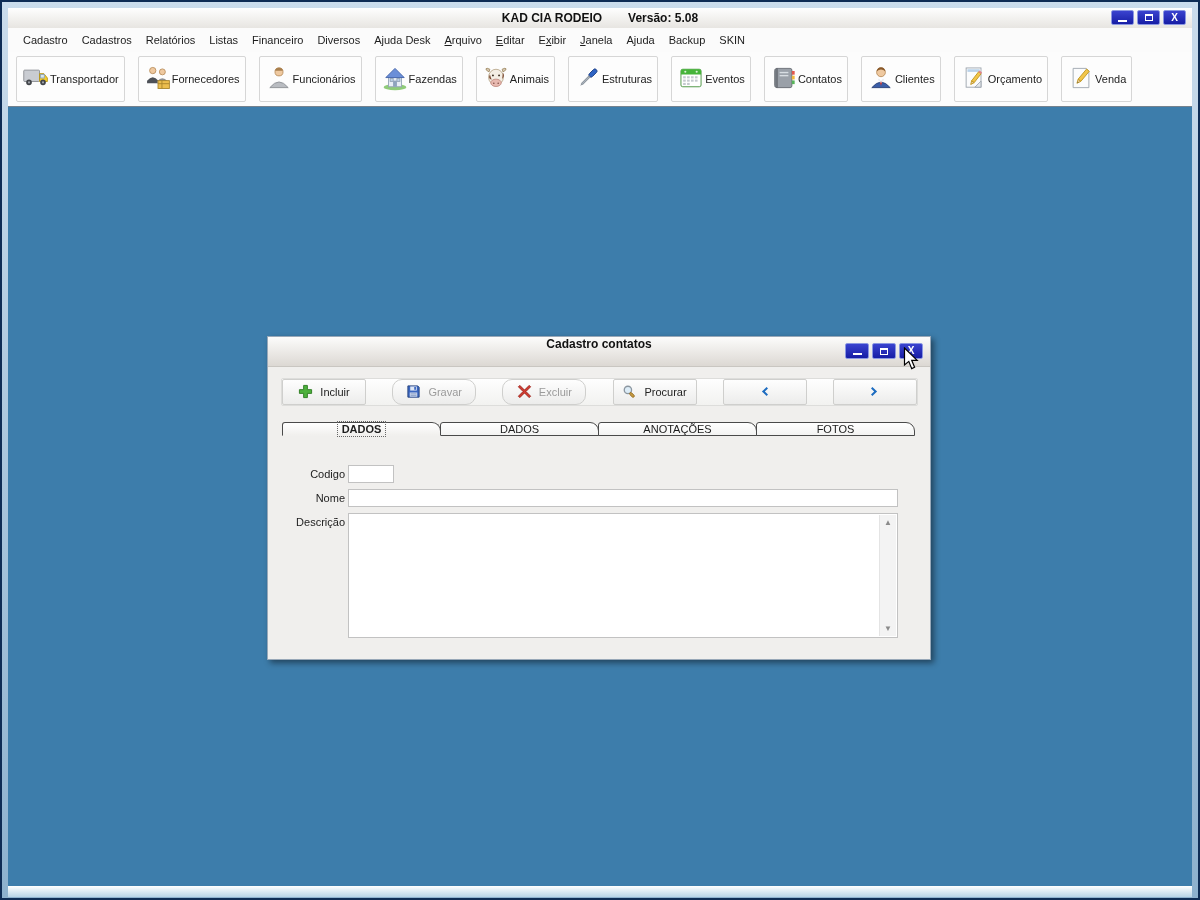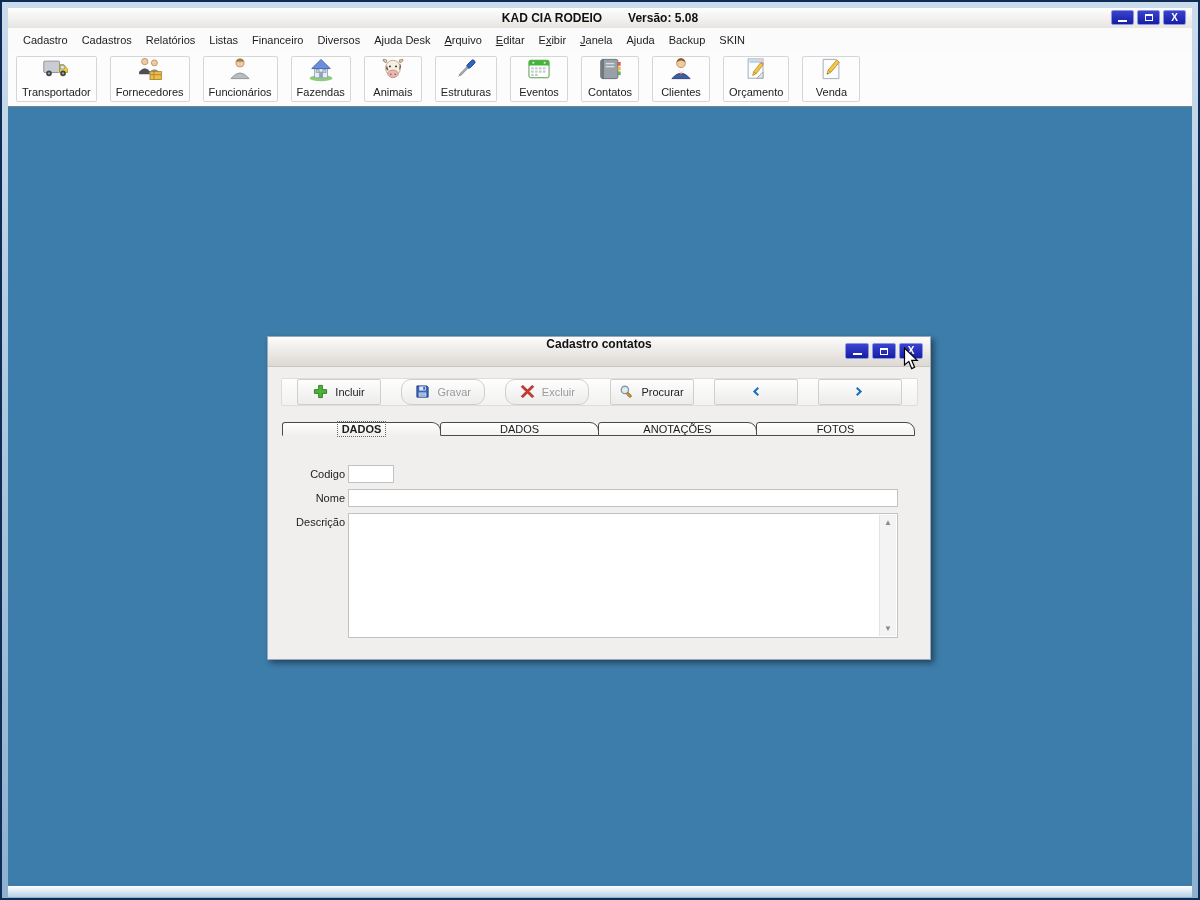--- a/index.html
+++ b/index.html
@@ -39,21 +39,21 @@
   .menu-item u { text-decoration:underline; }
 
   .toolbar {
     position:absolute; left:8px; right:8px; top:52px; height:55px;
     background:#fcfcfc; border-bottom:1px solid #75828e;
     display:flex; align-items:flex-start; gap:13px; padding:4px 0 0 8px;
   }
   .tb-btn {
     min-width:58px; height:46px; padding:2px 5px 3px;
     background:#fdfdfd; border:1px solid #d6d6d6; border-radius:2px;
-    display:flex; flex-direction:column; align-items:center; justify-content:flex-end;
+    display:flex; flex-direction:row; align-items:center; justify-content:flex-end;
     color:#222;
   }
   .tb-btn svg { width:28px; height:28px; flex:none; }
   .tb-btn .tb-label { margin-top:1px; white-space:nowrap; }
 
   
   .mdi { position:absolute; left:8px; right:8px; top:107px; bottom:14px; background:var(--mdi-bg,#3d7dab); }
 
   .statusbar {
     position:absolute; left:8px; right:8px; bottom:3px; height:11px;
@@ -74,21 +74,21 @@
     font-size:12px; font-weight:bold; color:#111;
   }
   .dlg-controls { position:absolute; right:7px; top:6px; display:flex; gap:3px; }
   .dlg-controls .wc { width:24px; height:16px; }
   .dlg-body { position:relative; height:292px; }
 
   .actions {
     position:absolute; left:13px; right:12px; top:11px; height:28px;
     background:linear-gradient(#fefefe,#f2f2f0);
     border:1px solid #dddddb; border-radius:2px;
-    display:flex; align-items:center; justify-content:space-between; padding:0 15px;
+    display:flex; align-items:center; justify-content:space-between; padding:0 0;
   }
   .act-btn {
     width:84px; height:26px;
     background:linear-gradient(#fefefe,#ececeb);
     border:1px solid #cfcfcd; border-radius:2px;
     display:flex; align-items:center; justify-content:center; gap:7px;
     color:#222; cursor:default;
   }
   .act-btn.disabled { color:#9b9b9b;border-radius:10px; }
   .act-btn svg { width:15px; height:15px; flex:none; }

